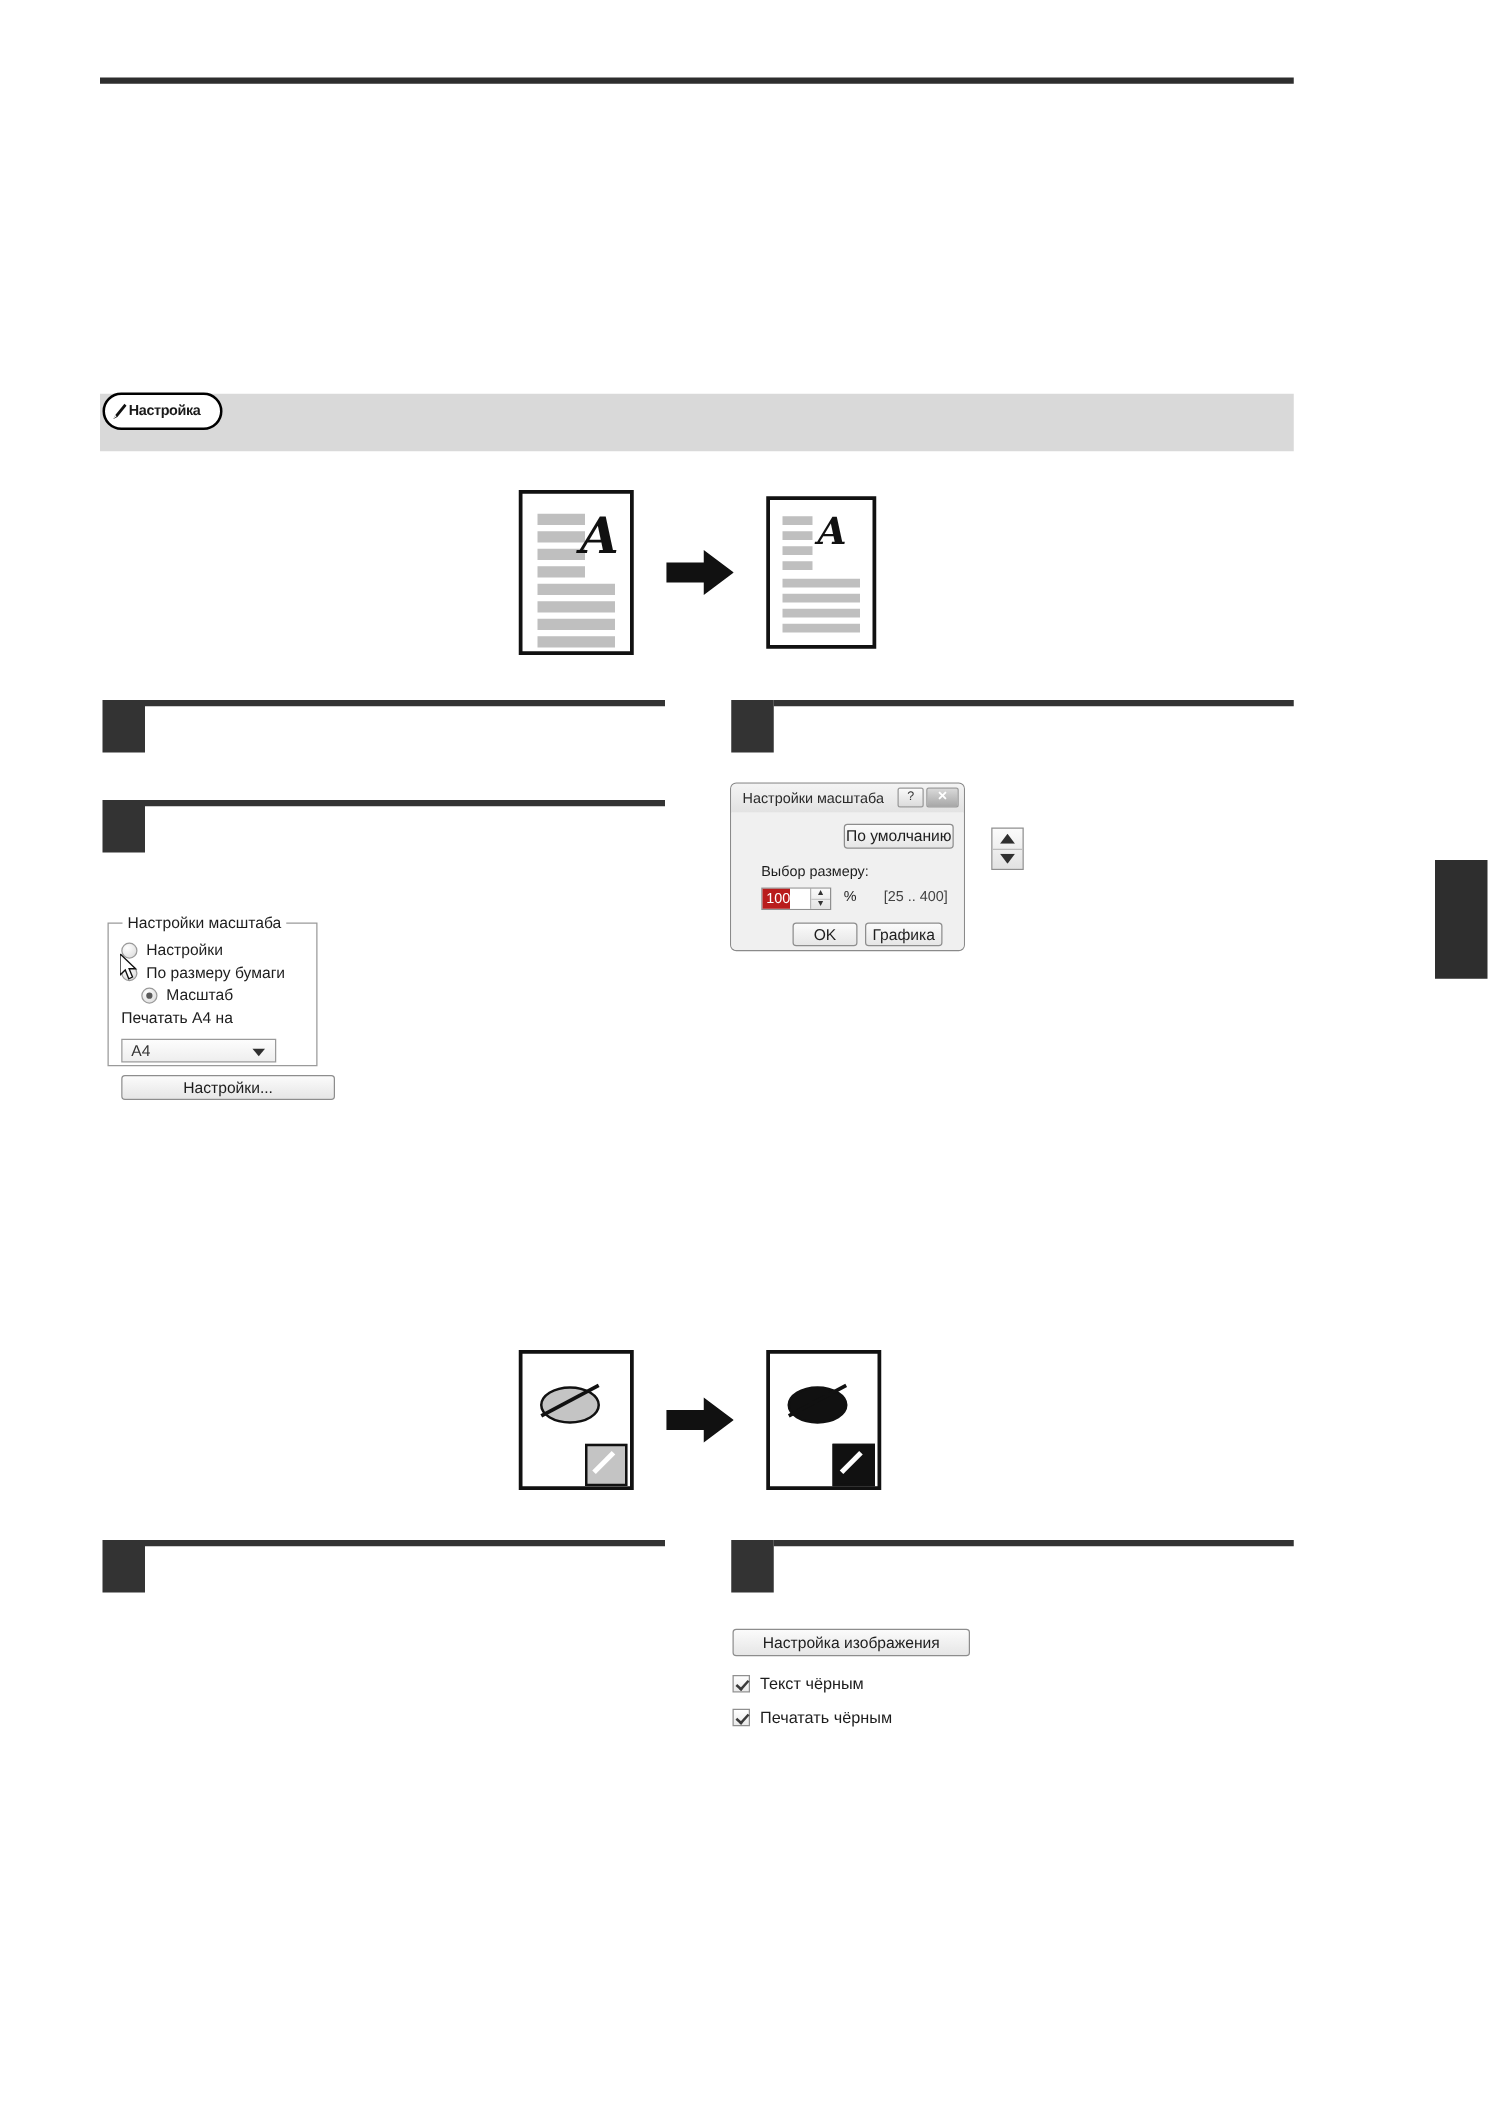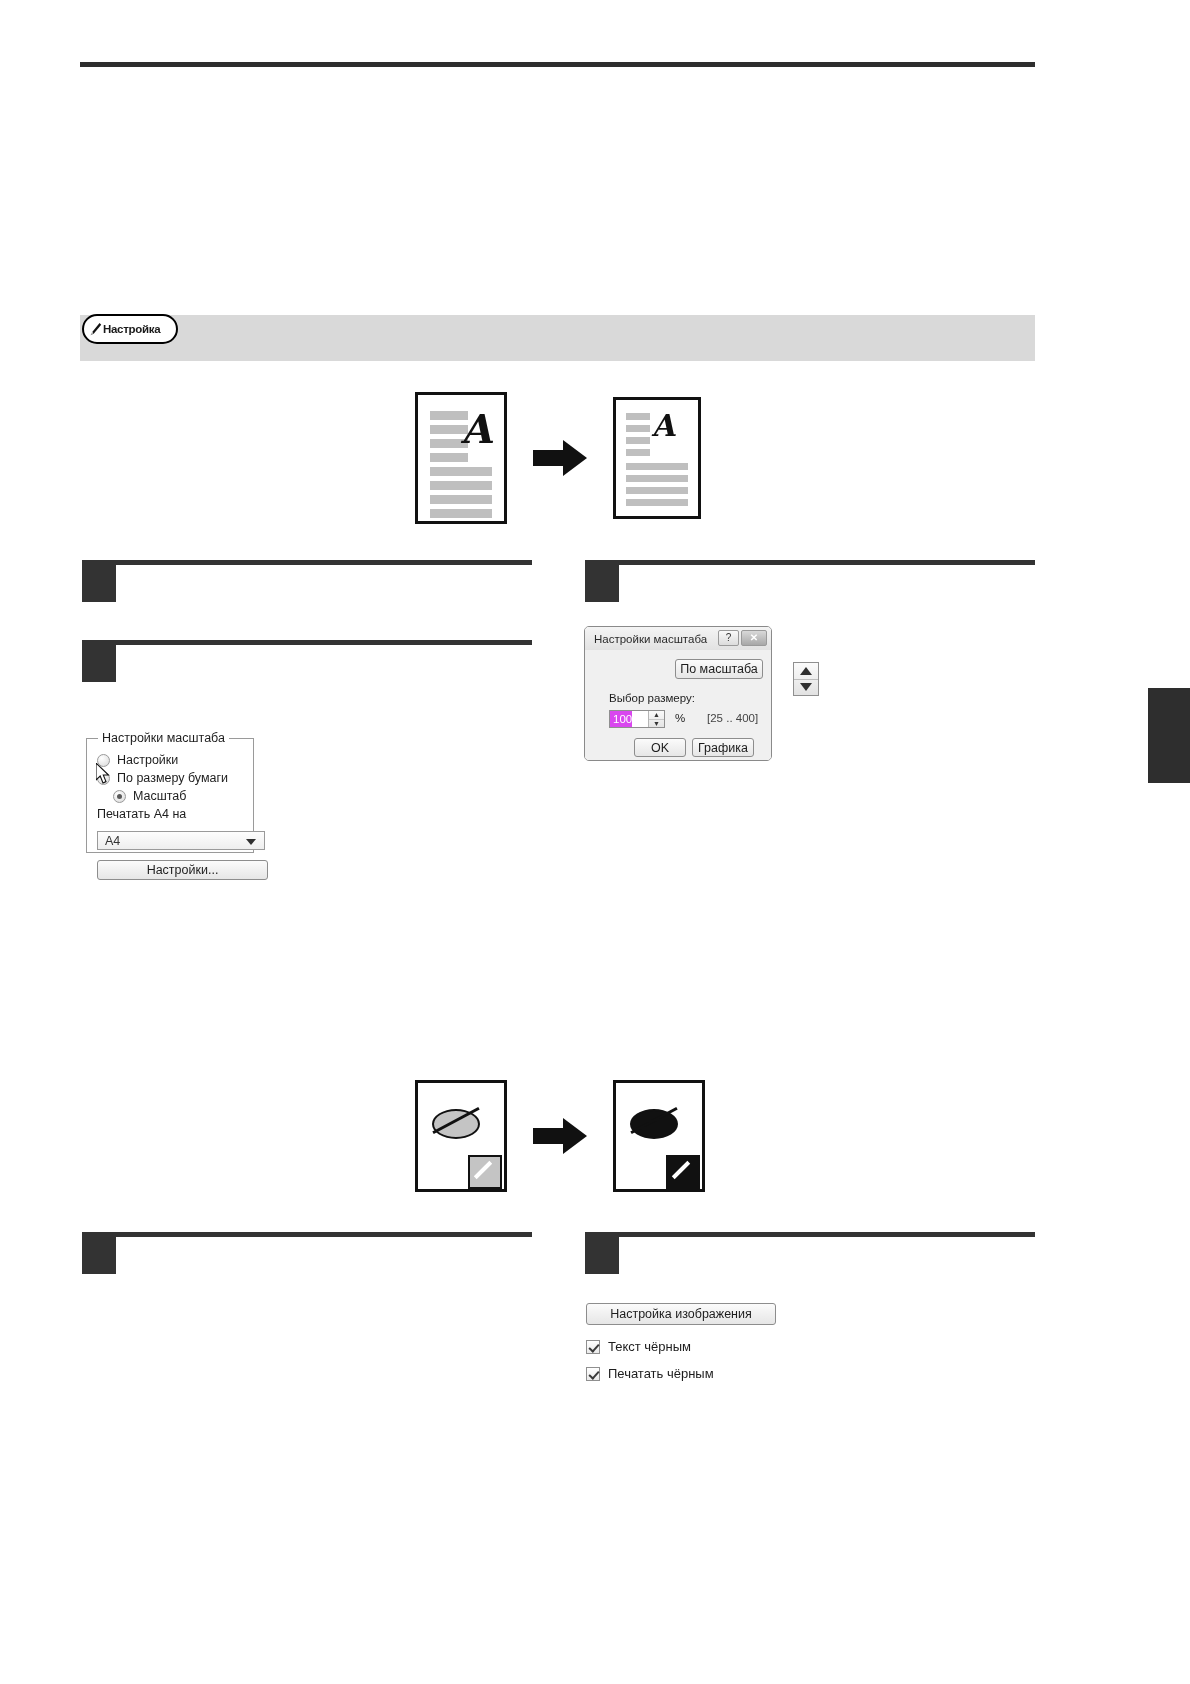--- a/index.html
+++ b/index.html
@@ -320,21 +320,21 @@
     border: 1px solid #8f8f8f;
     background: #ffffff;
     box-sizing: border-box;
     display: flex;
     align-items: stretch;
   }
   .spin-value {
     flex: 1;
     font-size: 11.5px;
     color: #ffffff;
-    background: #d946ef;
+    background: #b91c1c;
     display: flex;
     align-items: center;
     padding-left: 3px;
     max-width: 26px;
   }
   .spin-pad { flex: 1; background: #ffffff; }
   .spin-arrows {
     width: 15px;
     border-left: 1px solid #b5b5b5;
     background: linear-gradient(#fafafa, #e4e4e4);
@@ -480,21 +480,21 @@
     <span>По размеру бумаги</span>
   </div>
 
   <div class="radio-row" style="left:26px; top:50px;">
     <span class="radio-dot checked"></span>
     <span>Масштаб</span>
   </div>
 
   <div class="plain-label" style="left:10px; top:68px;">Печатать A4 на</div>
 
-  <div class="combo" style="left:10px; top:92px; width:168px; height:19px;">
+  <div class="combo" style="left:10px; top:92px; width:124px; height:19px;">
     <span>A4</span>
     <span class="caret"></span>
   </div>
 
   <div class="btn" style="left:10px; top:121px; width:171px; height:20px;">
     <span>Настройки...</span>
   </div>
 </div>
 
 <svg class="cursor" style="left:96px; top:763px;" viewBox="0 0 17 22">
@@ -506,21 +506,21 @@
   <div class="dlg-titlebar">
     <span class="dlg-title">Настройки масштаба</span>
     <div class="dlg-btns">
       <div class="dlg-btn">?</div>
       <div class="dlg-btn close">✕</div>
     </div>
   </div>
 
   <div class="dlg-body">
     <div class="btn" style="left:90px; top:9px; width:88px; height:20px;">
-      <span>По масштаба</span>
+      <span>По умолчанию</span>
     </div>
 
     <div class="plain-label" style="left:24px; top:42px; font-size:11.5px;">Выбор размеру:</div>
 
     <div class="spin-field" style="left:24px; top:60px; width:56px; height:18px;">
       <span class="spin-value">100</span>
       <span class="spin-pad"></span>
       <span class="spin-arrows">
         <span>▲</span>
         <span>▼</span>

